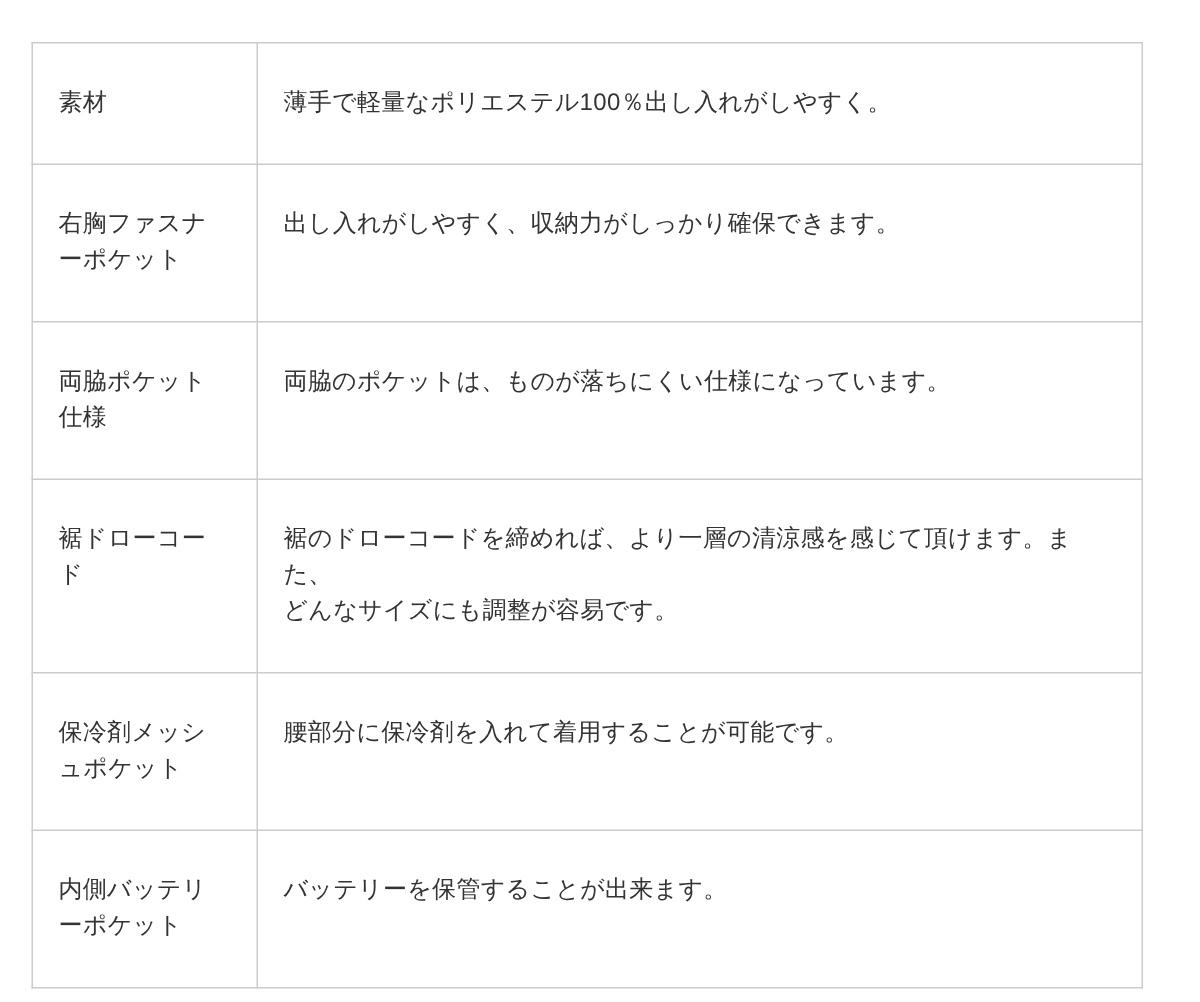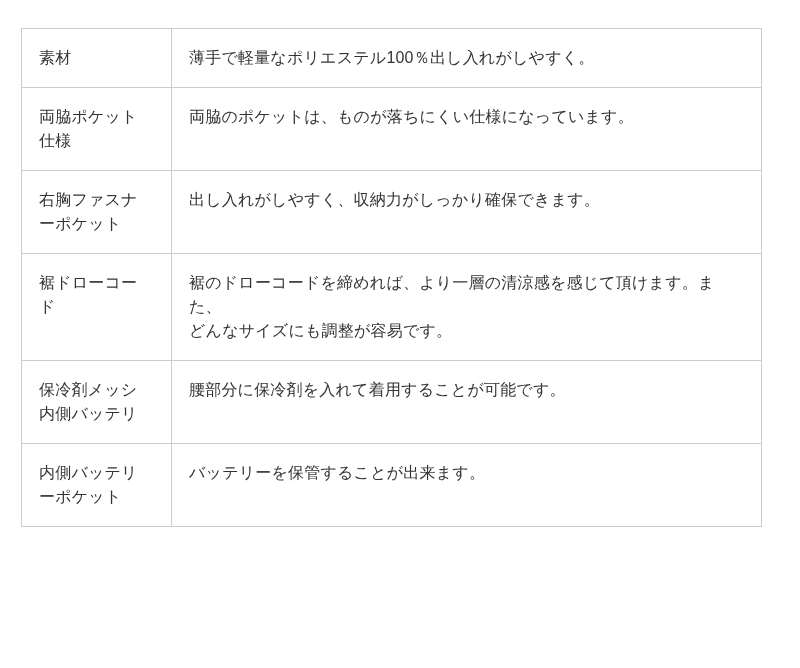--- a/index.html
+++ b/index.html
@@ -26,21 +26,21 @@
     left: 21px;
     top: 28px;
     width: 741px;
     border-collapse: collapse;
     table-layout: fixed;
     background: #ffffff;
   }
   table.spec-table th,
   table.spec-table td {
     border: 1px solid var(--border-color);
-    padding: 17px 17px;
+    padding: 28px 17px;
     font-size: 16px;
     line-height: 24px;
     font-weight: normal;
     color: var(--text-color);
     text-align: left;
     vertical-align: top;
     white-space: pre-line;
     letter-spacing: 0.2px;
   }
   col.label-col { width: 150px; }
@@ -53,38 +53,38 @@
     <colgroup>
       <col class="label-col">
       <col>
     </colgroup>
     <tbody>
       <tr>
         <th>素材</th>
         <td>薄手で軽量なポリエステル100％出し入れがしやすく。</td>
       </tr>
       <tr>
+        <th>右胸ファスナ
+ーポケット</th>
+        <td>出し入れがしやすく、収納力がしっかり確保できます。</td>
+      </tr>
+      <tr>
         <th>両脇ポケット
 仕様</th>
         <td>両脇のポケットは、ものが落ちにくい仕様になっています。</td>
-      </tr>
-      <tr>
-        <th>右胸ファスナ
-ーポケット</th>
-        <td>出し入れがしやすく、収納力がしっかり確保できます。</td>
       </tr>
       <tr>
         <th>裾ドローコー
 ド</th>
         <td>裾のドローコードを締めれば、より一層の清涼感を感じて頂けます。また、
 どんなサイズにも調整が容易です。</td>
       </tr>
       <tr>
         <th>保冷剤メッシ
-内側バッテリ</th>
+ュポケット</th>
         <td>腰部分に保冷剤を入れて着用することが可能です。</td>
       </tr>
       <tr>
         <th>内側バッテリ
 ーポケット</th>
         <td>バッテリーを保管することが出来ます。</td>
       </tr>
     </tbody>
   </table>
 </div>

